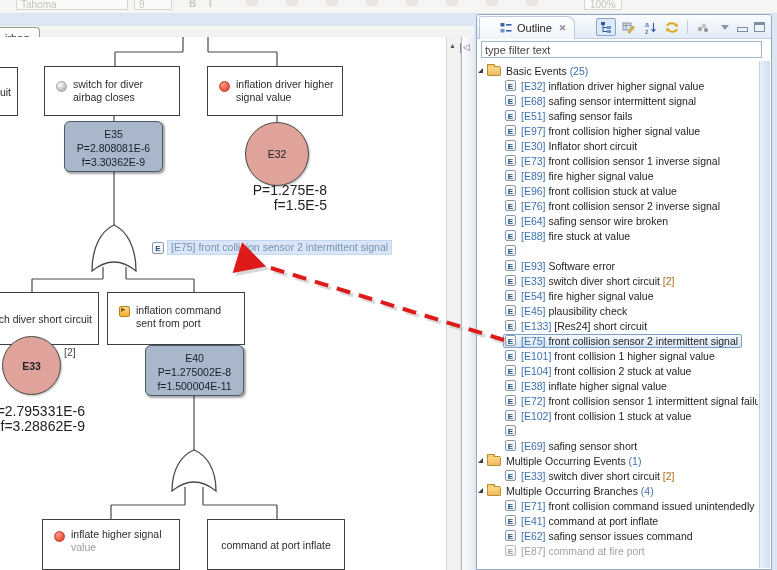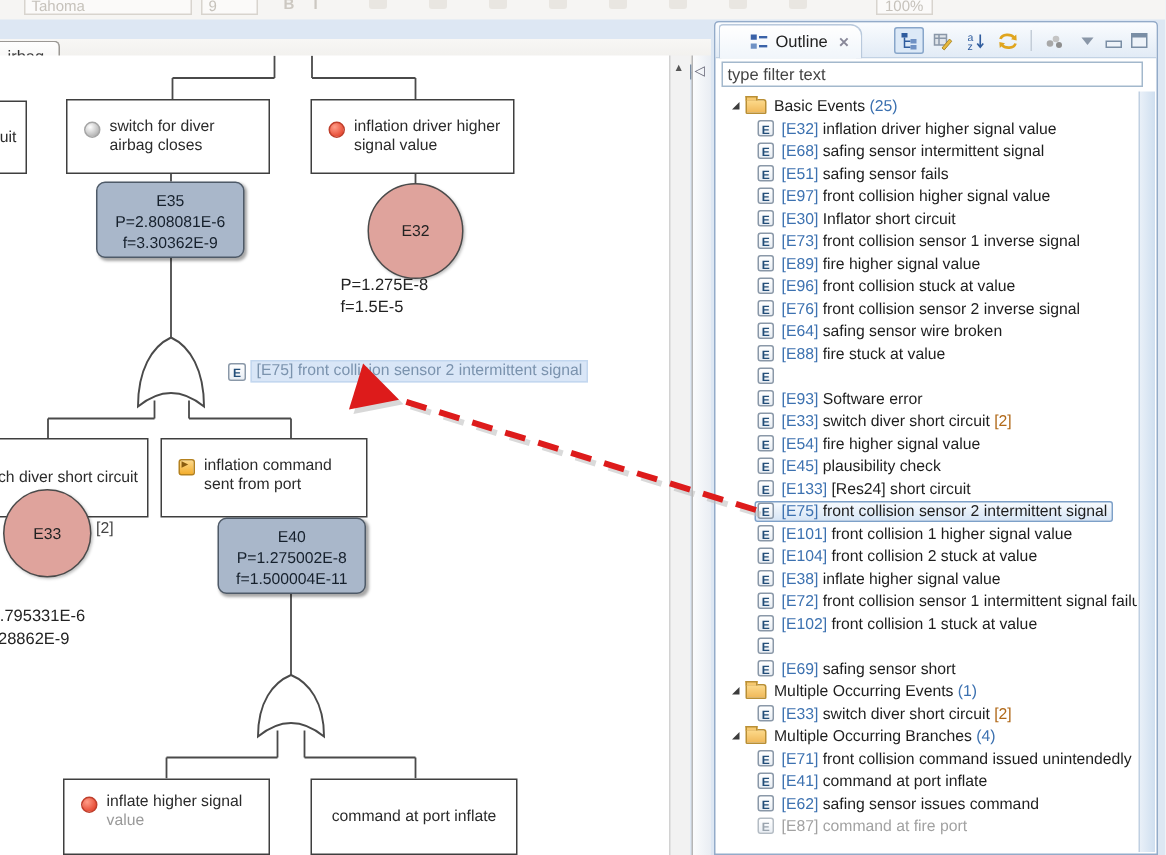--- a/index.html
+++ b/index.html
@@ -31,21 +31,21 @@
   .box .sub { color:#9a9a9a; }
   .ball { position:absolute; left:11px; top:14px; width:11px; height:11px; border-radius:50%; }
   .ball.gray { background:radial-gradient(circle at 35% 30%, #ffffff, #c9c9c9 55%, #9a9a9a); border:1px solid #a5a5a5; }
   .ball.red  { background:radial-gradient(circle at 35% 30%, #ff9d88, #e8503a 70%); border:1px solid #bf3f2c; }
   .ball.red2 { left:11px; top:11px; background:radial-gradient(circle at 35% 30%, #ff9d88, #e8503a 70%); border:1px solid #bf3f2c; }
   .porticon { position:absolute; left:11px; top:13px; width:11px; height:11px; background:linear-gradient(#fdd98a,#f3ae2e); border:1px solid #b5821f; border-radius:2px; }
   .porticon::after { content:"\25B8"; position:absolute; left:1px; top:-3px; font-size:9px; color:#8a5c10; }
 
   .ebox { position:absolute; background:#a9b7ca; border:1px solid #4e5a68; border-radius:6px; box-shadow:1.5px 1.5px 2px rgba(0,0,0,.35); text-align:center; color:#16202c; font-size:10.5px; line-height:14px; padding-top:5px; z-index:2; }
   .circle { position:absolute; border-radius:50%; background:#dfa39c; border:1px solid #4a4a4a; display:flex; align-items:center; justify-content:center; font-size:10.5px; color:#222; z-index:2; box-shadow:1px 1px 2px rgba(0,0,0,.25); }
-  .caption { position:absolute; font-size:11px; color:#222; text-align:left; line-height:15px; z-index:2; }
+  .caption { position:absolute; font-size:14px; color:#222; text-align:right; line-height:15px; z-index:2; }
   .badge2 { position:absolute; font-size:10.5px; color:#444; z-index:3; }
 
   .floatlabel { position:absolute; left:152px; top:203px; display:flex; gap:3px; z-index:4; align-items:center; }
   .etag { display:inline-block; width:12px; height:12px; line-height:12px; text-align:center; font-size:8px; font-weight:bold; color:#234e78; background:linear-gradient(#ffffff,#e9eef4); border:1px solid #8a98a8; border-radius:2px; }
   .ltext { background:#d9e6f7; border:1px solid #c3d7ef; color:#7b93ae; padding:0 3px; font-size:10.5px; line-height:13px; white-space:nowrap; }
 
   .escroll { position:absolute; left:446px; top:37px; width:14px; height:533px; background:#f2f2f2; border-left:1px solid #d2d2d2; }
   .escroll .up { position:absolute; left:2px; top:5px; font-size:7px; color:#555; }
   .epalette { position:absolute; left:461px; top:37px; width:13px; height:533px; background:linear-gradient(90deg,#fbfcfd,#e9edf3); border-left:1px solid #b6b6b6; }
   .epalette .fly { position:absolute; left:1px; top:5px; font-size:9px; color:#667; }
@@ -64,21 +64,21 @@
   .pmin::after { content:""; position:absolute; left:0; top:4px; width:9px; height:3px; background:#eef3f9; border:1px solid #7a8ea5; }
   .pmax { width:11px; height:10px; border:1px solid #7a8ea5; background:#eef3f9; border-top-width:3px; }
 
   .ofilter { position:absolute; left:4px; top:26px; width:281px; height:17px; border:1px solid #a3b8cc; font-family:"Liberation Sans",sans-serif; font-size:11px; color:#444; padding:0 3px; }
   .ofilter::placeholder { color:#444; opacity:1; }
 
   .oscroll { position:absolute; top:46px; right:1px; width:11px; bottom:1px; background:linear-gradient(90deg,#e9f0f8,#cfdff0); border-left:1px solid #c0d0e2; }
   .otree { position:absolute; left:1px; top:46px; right:13px; bottom:1px; overflow:hidden; padding-top:2px; background:#fff; }
 
   .trow { height:15px; display:flex; align-items:center; white-space:nowrap; font-size:10.5px; color:#1e1e1e; }
-  .trow.folder { padding-left:10px; }
+  .trow.folder { padding-left:0; }
   .twist { width:0; height:0; border-left:5px solid transparent; border-bottom:5px solid #3c3c3c; margin-right:4px; flex:none; }
   .folder-ic { width:14px; height:10px; background:linear-gradient(#fcd98a,#f0b95a); border:1px solid #b98f35; border-radius:1px 2px 1px 1px; margin-right:5px; position:relative; flex:none; }
   .folder-ic::before { content:""; position:absolute; left:-1px; top:-3px; width:6px; height:2px; background:#f6c86e; border:1px solid #b98f35; border-bottom:none; }
   .count { color:#3c71b0; }
   .trow.item { padding-left:25px; }
   .selwrap { display:flex; align-items:center; border:1px solid transparent; border-radius:2px; padding:0 3px 0 1px; height:14px; }
   .trow.sel .selwrap { background:linear-gradient(#f7fafd,#d6e5f6); border-color:#7da0c8; }
   .eic { display:inline-block; width:11px; height:11px; line-height:11px; text-align:center; font-size:8px; font-weight:bold; color:#234e78; background:linear-gradient(#ffffff,#e9eef4); border:1px solid #8a98a8; border-radius:2px; margin-right:5px; flex:none; }
   .eid { color:#3c71b0; }
   .suffix { color:#b06818; }
@@ -165,21 +165,21 @@
 
   <div class="box" style="left:-42px; top:255px; width:141px; height:53px;">
     <span class="txt clip">tch diver short circuit</span>
   </div>
 
   <div class="box" style="left:107px; top:255px; width:138px; height:53px;">
     <span class="porticon"></span>
     <div class="txt">inflation command sent from port</div>
   </div>
 
-  <div class="circle" style="left:2px; top:289px; width:59px; height:59px;">
+  <div class="circle" style="left:2px; top:299px; width:59px; height:59px;font-weight:bold;">
     <span>E33</span>
   </div>
   <span class="badge2" style="left:64px; top:309px;">[2]</span>
   <div class="caption" style="left:-20px; top:367px; width:105px;">
     <div>P=2.795331E-6</div>
     <div>f=3.28862E-9</div>
   </div>
 
   <div class="ebox" style="left:145px; top:308px; width:99px; height:51px;">
     <div>E40</div>

